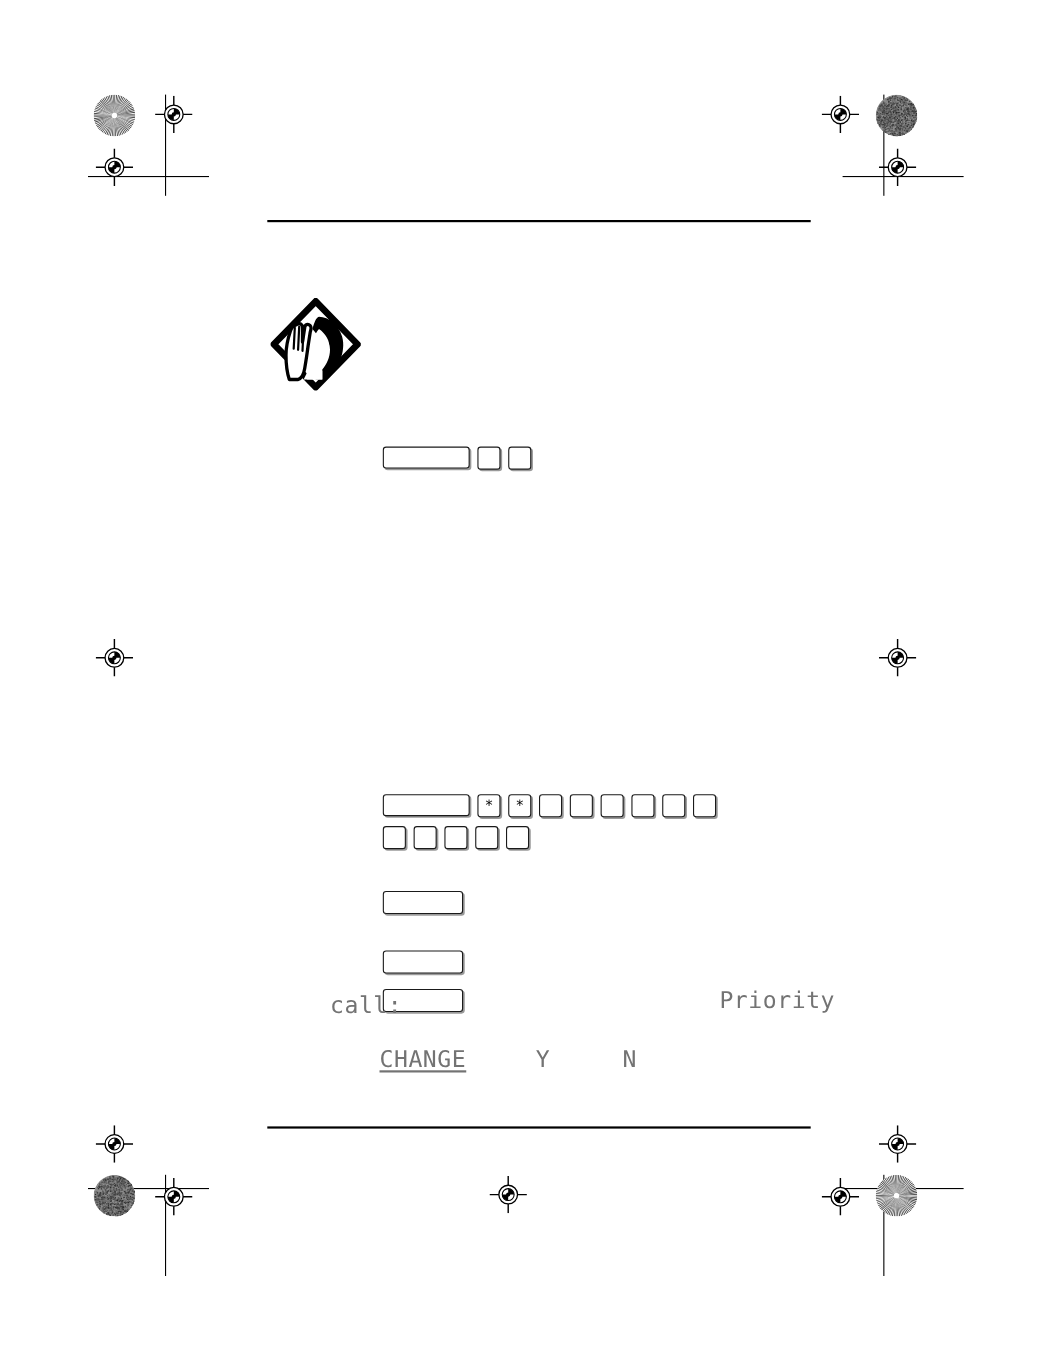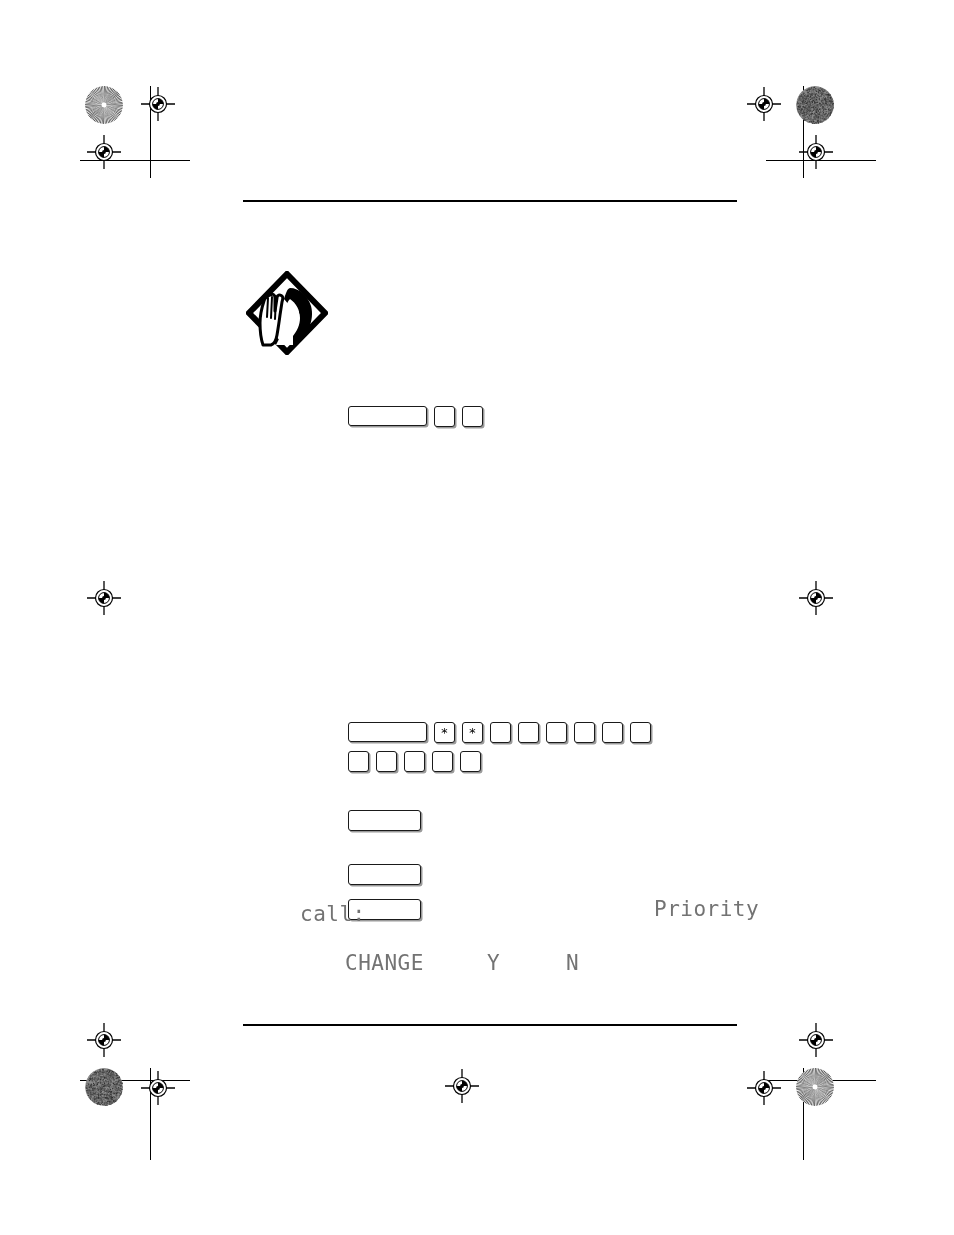--- a/index.html
+++ b/index.html
@@ -101,20 +101,21 @@
   .lcd {
     position: absolute;
     font-family: "DejaVu Sans Mono", monospace;
     font-size: 21px;
     letter-spacing: 0.5px;
     color: #737373;
     white-space: pre;
     line-height: 1;
   }
   .lcd-underline {
+    text-decoration: underline;
     text-underline-offset: 3px;
     text-decoration-thickness: 2px;
   }
 </style>
 </head>
 <body>
 
 <div id="page" style="width: 954px; height: 1235px; background: rgb(255, 255, 255);">
 
   <div id="trim-lines">

